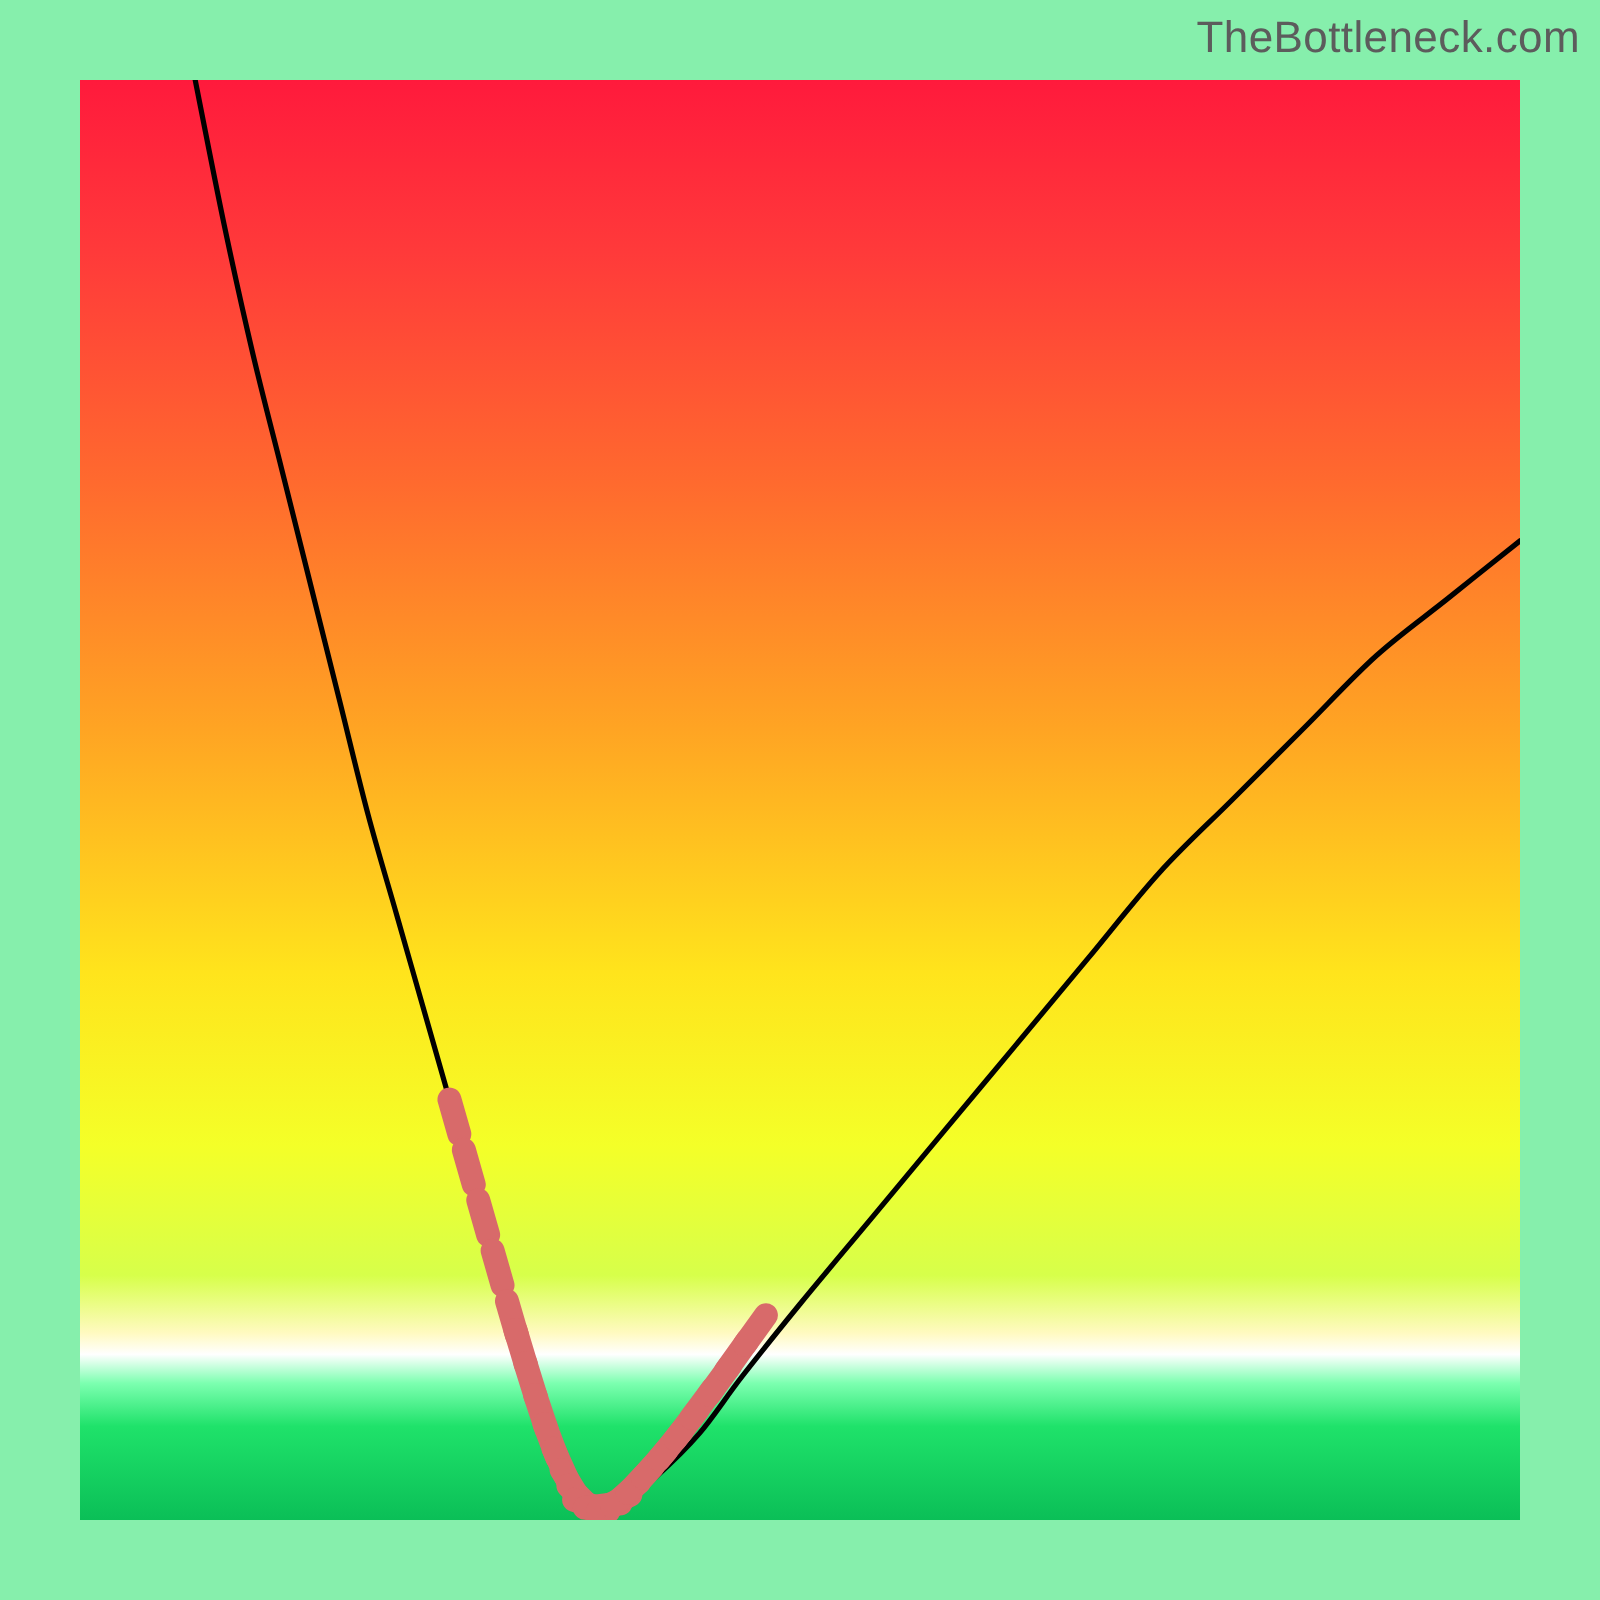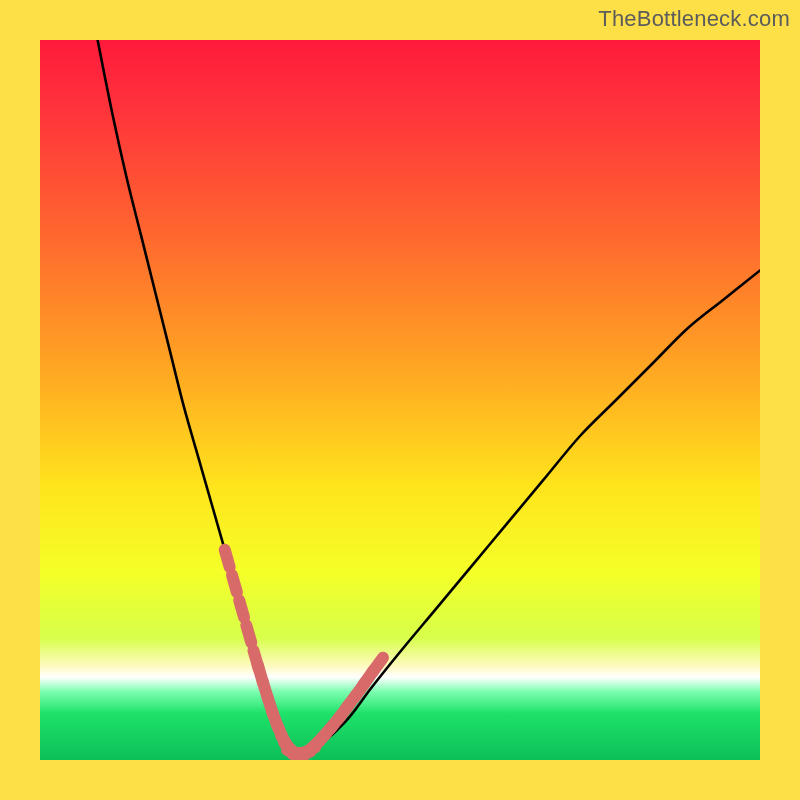--- a/index.html
+++ b/index.html
@@ -9,21 +9,21 @@
     height: 800px;
     background: #000000;
     overflow: hidden;
   }
   .frame {
     position: absolute;
     left: 0;
     top: 0;
     width: 800px;
     height: 800px;
-    background: #fde047;
+    background: #86efac;
   }
   .plot-area {
     position: absolute;
     left: 40px;
     top: 40px;
     width: 720px;
     height: 720px;
   }
   .gradient-bg {
     position: absolute;

